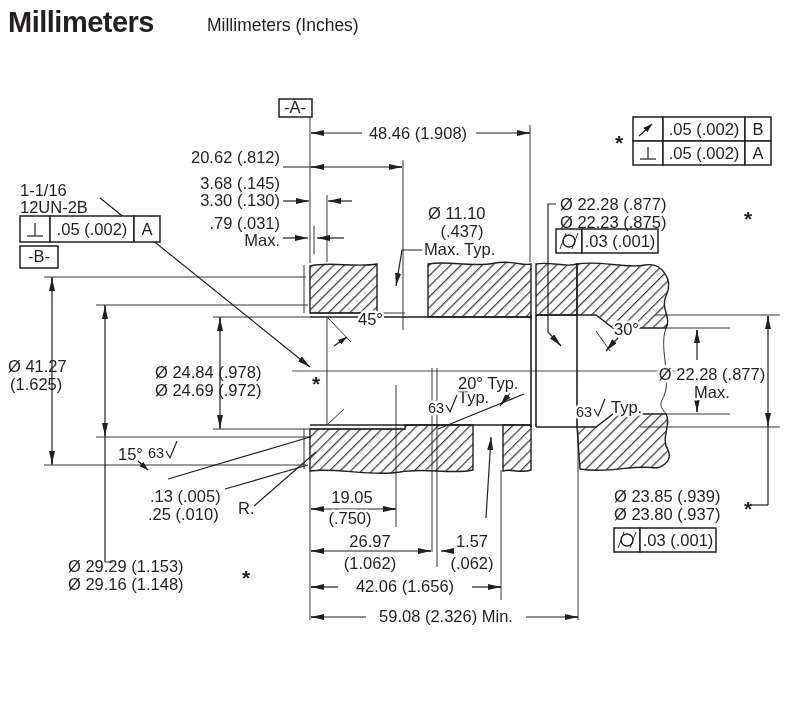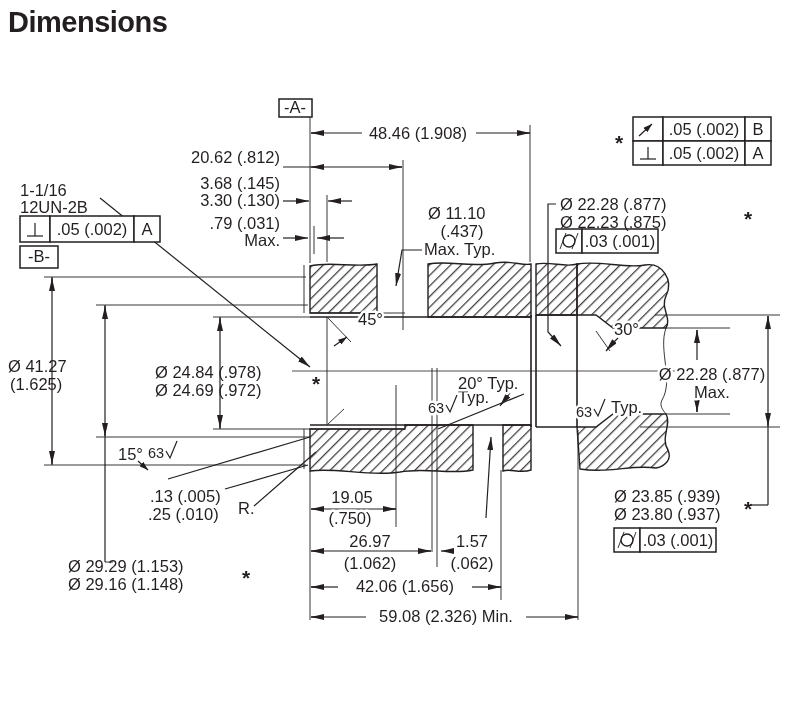--- a/index.html
+++ b/index.html
@@ -15,21 +15,22 @@
   .prof{stroke:#231f20;stroke-width:1.6;fill:none;}
   .hat{fill:url(#h);stroke:#231f20;stroke-width:1.4;}
   .box{fill:#fff;stroke:#231f20;stroke-width:1.5;}
   #title{position:absolute;left:8px;top:6px;font-weight:bold;font-size:29px;letter-spacing:-0.5px;}
   #subtitle{position:absolute;left:207px;top:15px;font-size:17.5px;}
 </style>
 </head>
 <body>
 
 <div id="stage">
-  <div id="title">Dimensions</div>
+  <div id="title">Millimeters</div>
+  <div id="subtitle">Millimeters (Inches)</div>
 
   <svg width="793" height="719" viewBox="0 0 793 719">
     <defs>
       <pattern id="h" patternUnits="userSpaceOnUse" width="7.5" height="7.5" patternTransform="rotate(45)">
         <line x1="3.5" y1="0" x2="3.5" y2="7.5" stroke="#231f20" stroke-width="1.1"></line>
       </pattern>
       <marker id="ah" markerUnits="userSpaceOnUse" markerWidth="13" markerHeight="6" viewBox="0 0 13 6" refX="13" refY="3" orient="auto">
         <path d="M0,0 L13,3 L0,6 Z" fill="#231f20"></path>
       </marker>
       <marker id="ahs" markerUnits="userSpaceOnUse" markerWidth="9" markerHeight="6" viewBox="0 0 9 6" refX="9" refY="3" orient="auto">

